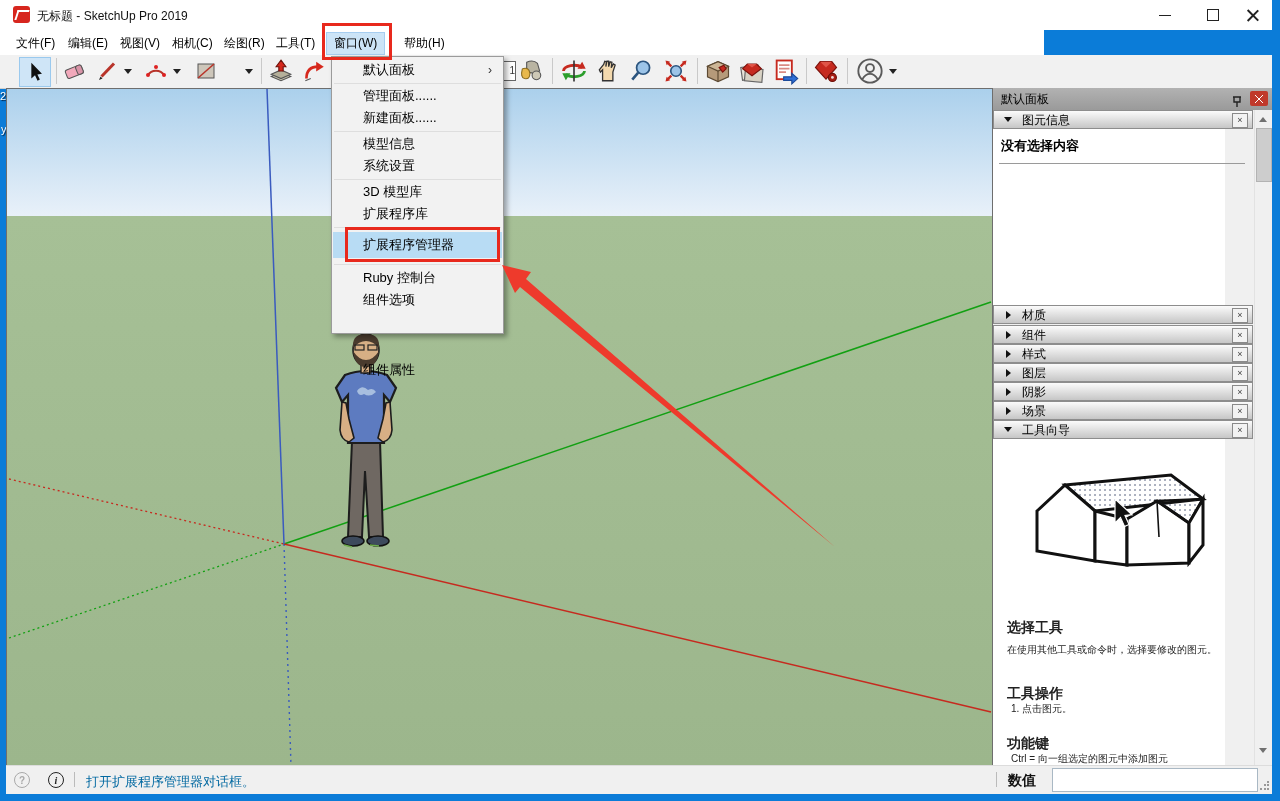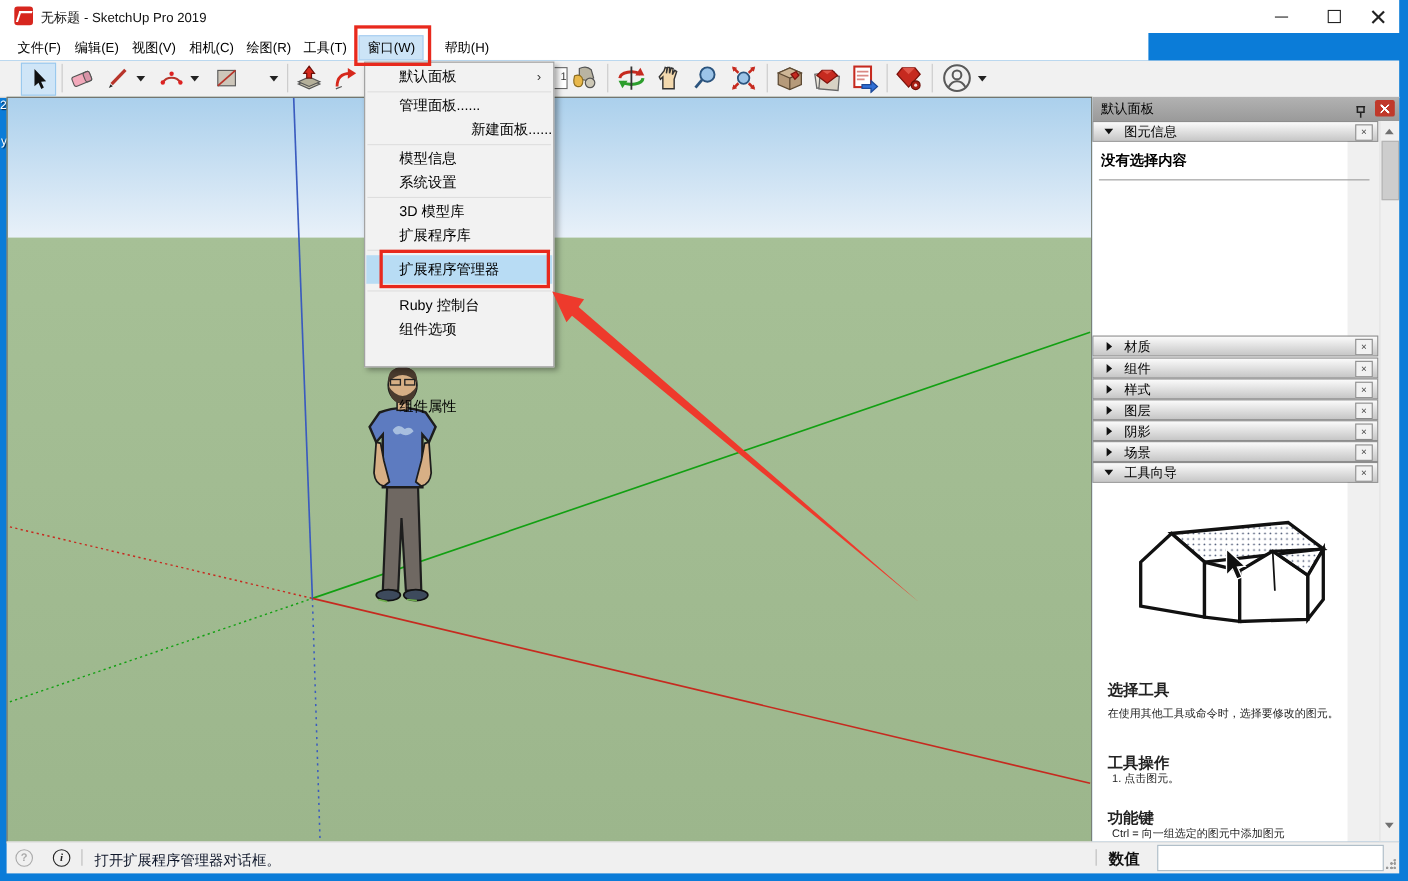--- a/index.html
+++ b/index.html
@@ -68,21 +68,21 @@
   .sbar{position:absolute;right:0;top:22px;width:17px;height:655px;background:#f0f0f0;border-left:1px solid #e2e2e2;}
   .sb-arrow{position:absolute;left:4px;width:0;height:0;border-left:4px solid transparent;border-right:4px solid transparent;}
   .sb-up{top:7px;border-bottom:5px solid #707070;}
   .sb-dn{bottom:12px;border-top:5px solid #707070;}
   .sb-thumb{position:absolute;left:1px;top:18px;width:14px;height:52px;background:#cdcdcd;border:1px solid #b3b3b3;}
   
   .statusbar{position:absolute;left:6px;top:765px;width:1266px;height:28px;background:#f0f0f0;border-top:1px solid #dcdcdc;}
   .st-circle{position:absolute;top:6px;width:14px;height:14px;border-radius:50%;display:flex;align-items:center;
              justify-content:center;font-size:10px;font-weight:bold;}
   .st-sep{position:absolute;top:6px;width:1px;height:15px;background:#bbb;}
-  .st-msg{position:absolute;left:80px;top:7px;font-size:13px;color:#0f172a;}
+  .st-msg{position:absolute;left:80px;top:7px;font-size:13px;color:#0369a1;}
   .meas-label{position:absolute;left:1002px;top:6px;font-size:14px;font-weight:bold;color:#111;}
   .meas-input{position:absolute;left:1046px;top:2px;width:200px;height:20px;border:1px solid #a9b8c4;background:#fff;}
   .grip{position:absolute;right:3px;bottom:3px;width:10px;height:10px;
         background:radial-gradient(circle at 2px 8px,#999 1px,transparent 1.5px),
                    radial-gradient(circle at 6px 8px,#999 1px,transparent 1.5px),
                    radial-gradient(circle at 6px 4px,#999 1px,transparent 1.5px),
                    radial-gradient(circle at 9px 8px,#999 1px,transparent 1.5px),
                    radial-gradient(circle at 9px 4px,#999 1px,transparent 1.5px),
                    radial-gradient(circle at 9px 1px,#999 1px,transparent 1.5px);}
   
@@ -399,21 +399,21 @@
   <span class="st-sep" style="left:990px;"></span>
   <span class="meas-label">数值</span>
   <input class="meas-input" value="" style="">
   <span class="grip"></span>
 </div>
 
 <div class="popup">
   <div class="pm-item" style="top:2px;"><span>默认面板</span><span class="pm-arrow">›</span></div>
   <div class="pm-sep" style="top:26px;"></div>
   <div class="pm-item" style="top:28px;">管理面板......</div>
-  <div class="pm-item" style="top:50px;text-align:right;">新建面板......</div>
+  <div class="pm-item" style="top:50px;">新建面板......</div>
   <div class="pm-sep" style="top:74px;"></div>
   <div class="pm-item" style="top:76px;">模型信息</div>
   <div class="pm-item" style="top:98px;">系统设置</div>
   <div class="pm-sep" style="top:122px;"></div>
   <div class="pm-item" style="top:124px;">3D 模型库</div>
   <div class="pm-item" style="top:146px;">扩展程序库</div>
   <div class="pm-sep" style="top:170px;"></div>
   <div class="pm-item hl" style="top:175px;height:26px;line-height:26px;">扩展程序管理器</div>
   <div class="pm-sep" style="top:207px;"></div>
   <div class="pm-item" style="top:210px;">Ruby 控制台</div>

